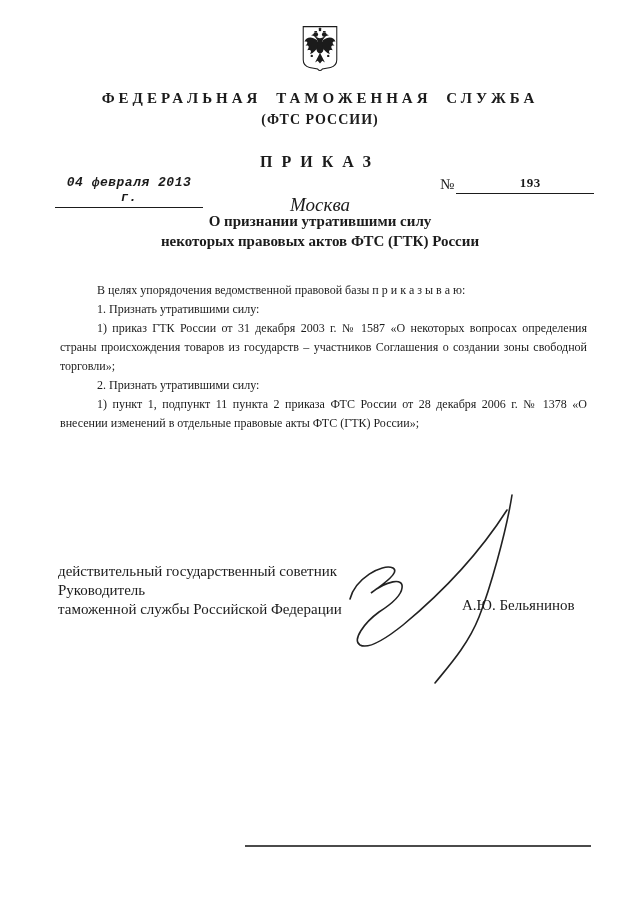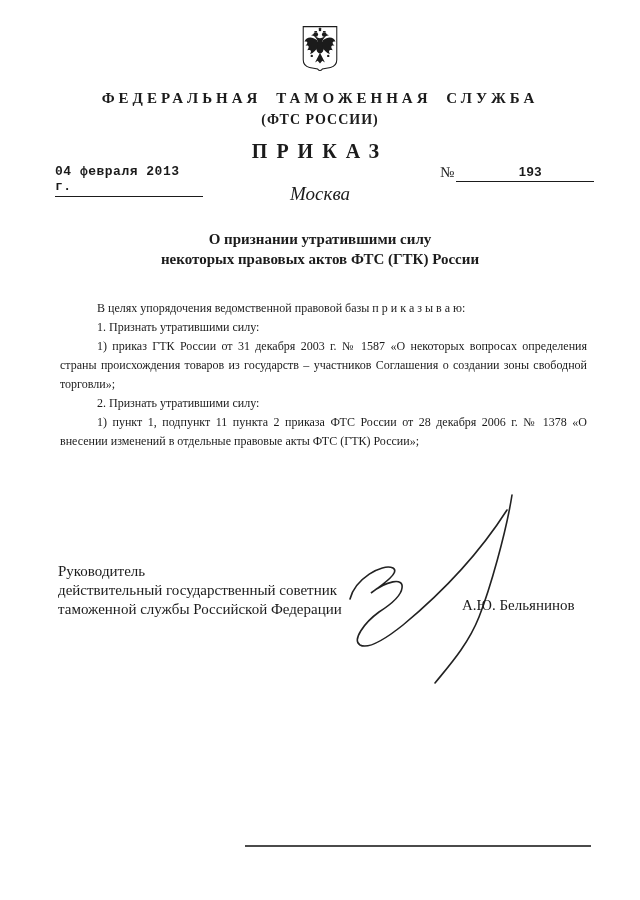--- a/index.html
+++ b/index.html
@@ -20,50 +20,50 @@
     font-size:15px;font-weight:bold;
     letter-spacing:4px;word-spacing:7px;
     line-height:19px;
   }
   .org-abbr{
     margin-top:3px;
     font-size:14px;font-weight:bold;
     letter-spacing:1px;line-height:17px;
   }
   .doc-type{
-    margin-top:13px;
-    font-size:20px;font-weight:bold;
+    margin-top:24px;
+    font-size:16px;font-weight:bold;
     letter-spacing:9px;line-height:20px;
   }
   
   .date-row{position:relative;height:22px;margin-top:3px;}
   .date-field{
     position:absolute;left:55px;top:0;
     width:148px;
     border-bottom:1.5px solid #1b1b1b;
     font-family:"Liberation Mono", monospace;
     font-weight:bold;font-size:13px;letter-spacing:0.5px;
-    text-align:left;padding-bottom:2px;
+    text-align:center;padding-bottom:2px;font-style:italic;
   }
   .number-field{
     position:absolute;left:440px;top:0;
     display:flex;align-items:flex-end;
   }
   .number-sign{font-size:15px;line-height:15px;padding-bottom:2px;}
   .number-line{
     display:inline-block;width:128px;
     border-bottom:1.5px solid #1b1b1b;
-    font-family:Liberation Sans, sans-serif;
+    font-family:Liberation Serif, serif;
     font-weight:bold;font-size:13px;letter-spacing:0.5px;
     padding:0 0 2px 10px;margin-left:2px;
   }
   .city{margin-top:0;font-size:19px;line-height:15px;font-style:italic;}
   
   .title{
-    margin-top:29px;text-align:center;
+    text-align:center;
     font-size:15px;font-weight:bold;line-height:19.5px;
   }
   
   .body-text{
     margin:30px 53px 0 60px;
     font-size:12px;line-height:19px;
     text-align:justify;
   }
   .body-text p{margin:0;text-indent:37px;}
   
@@ -142,22 +142,22 @@
 
   <div class="body-text">
     <p>В целях упорядочения ведомственной правовой базы п р и к а з ы в а ю:</p>
     <p>1. Признать утратившими силу:</p>
     <p>1) приказ ГТК России от 31 декабря 2003 г. № 1587 «О некоторых вопросах определения страны происхождения товаров из государств – участников Соглашения о создании зоны свободной торговли»;</p>
     <p>2. Признать утратившими силу:</p>
     <p>1) пункт 1, подпункт 11 пункта 2 приказа ФТС России от 28 декабря 2006 г. № 1378 «О внесении изменений в отдельные правовые акты ФТС (ГТК) России»;</p>
   </div>
 
   <div class="sig-block">
+    <div>действительный государственный советник</div>
     <div>Руководитель</div>
-    <div>действительный государственный советник</div>
     <div>таможенной службы Российской Федерации</div>
   </div>
 
   <span class="sig-scribble">
     <svg width="200" height="205" viewBox="0 0 200 205" xmlns="http://www.w3.org/2000/svg">
       <g fill="none" stroke="#222222" stroke-width="1.6" stroke-linecap="round">
         <path d="M20,112 C25,92 52,76 63,81 C70,85 55,96 41,106 C56,94 74,90 72,101 C71,110 60,118 49,125 C34,136 22,153 30,158 C39,163 58,150 73,138 C102,114 143,76 177,23"></path>
         <path d="M182,8 C176,46 160,102 149,130 C138,158 118,180 105,196"></path>
       </g>
     </svg>

